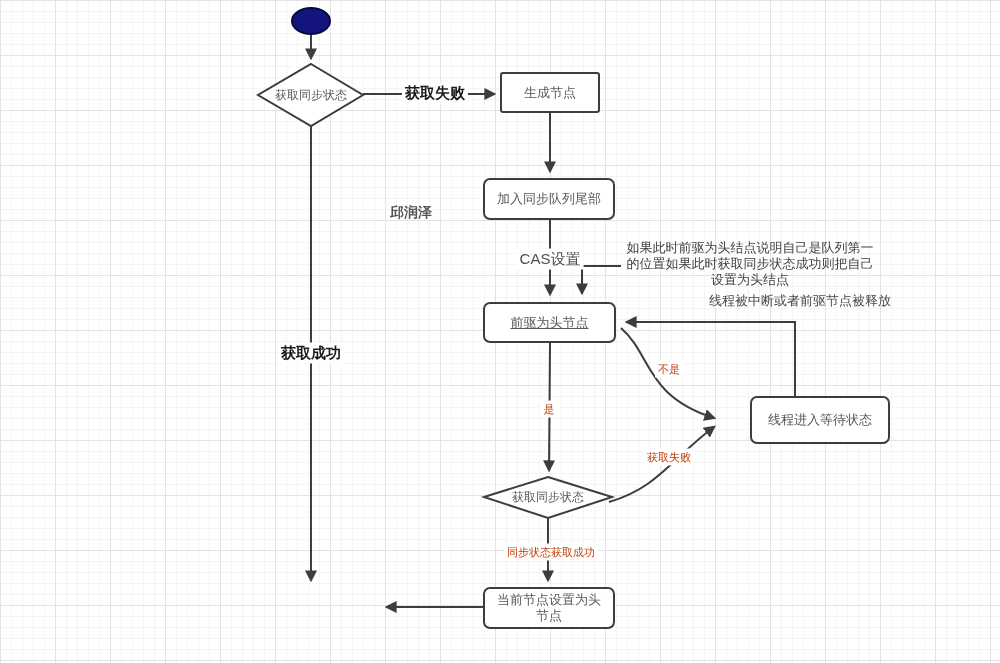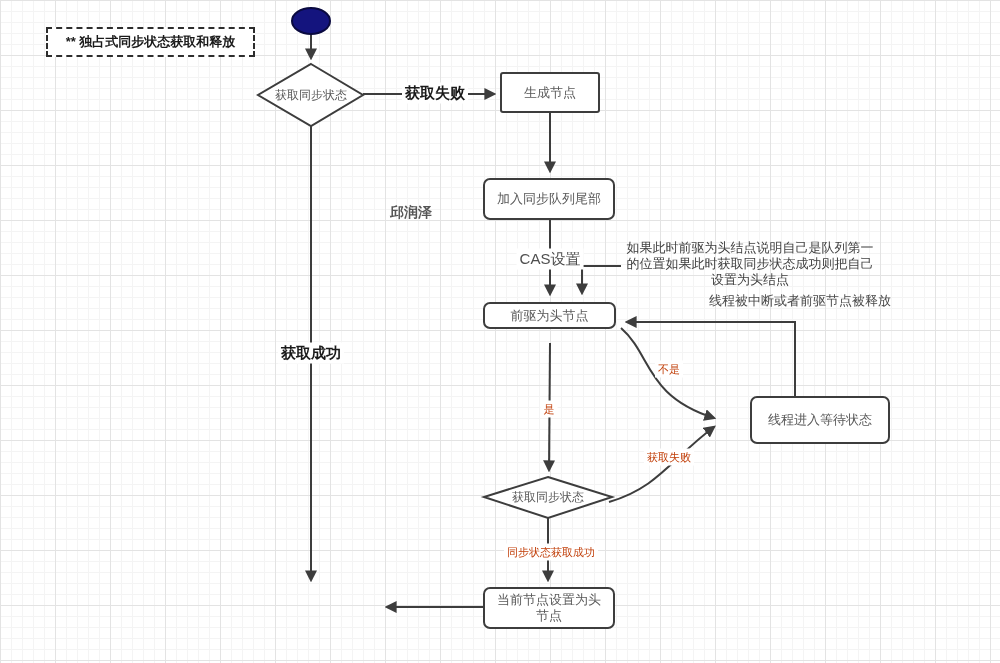--- a/index.html
+++ b/index.html
@@ -93,36 +93,33 @@
 
     <path d="M609,502 C658,488 672,458 714,427" fill="none" stroke="#3d3d3d" stroke-width="2" marker-end="url(#ah)"></path>
 
     <line x1="548" y1="518" x2="548" y2="580" stroke="#3d3d3d" stroke-width="2" marker-end="url(#ah)"></line>
 
     <line x1="483" y1="607" x2="387" y2="607" stroke="#3d3d3d" stroke-width="2" marker-end="url(#ah)"></line>
 
     <line x1="311" y1="126" x2="311" y2="580" stroke="#3d3d3d" stroke-width="2" marker-end="url(#ah)"></line>
   </svg>
 
-  <div class="title-box">
-    <span>** 独占式同步状态获取和释放</span>
-  </div>
 
   <div class="diamond-text" style="left:311px;top:95px;">获取同步状态</div>
   <div class="diamond-text" style="left:548px;top:497px;">获取同步状态</div>
 
   <div class="node sharp" style="left:500px;top:72px;width:100px;height:41px;">
     <span>生成节点</span>
   </div>
 
   <div class="node" style="left:483px;top:178px;width:132px;height:42px;">
     <span>加入同步队列尾部</span>
   </div>
 
-  <div class="node" style="left:483px;top:302px;width:133px;height:27px;">
+  <div class="node" style="left:483px;top:302px;width:133px;height:41px;text-decoration:underline;">
     <span>前驱为头节点</span>
   </div>
 
   <div class="node" style="left:725px;top:396px;width:140px;height:48px;margin-left:25px;">
     <span>线程进入等待状态</span>
   </div>
 
   <div class="node" style="left:483px;top:587px;width:132px;height:42px;">
     <span>当前节点设置为头节点</span>
   </div>

